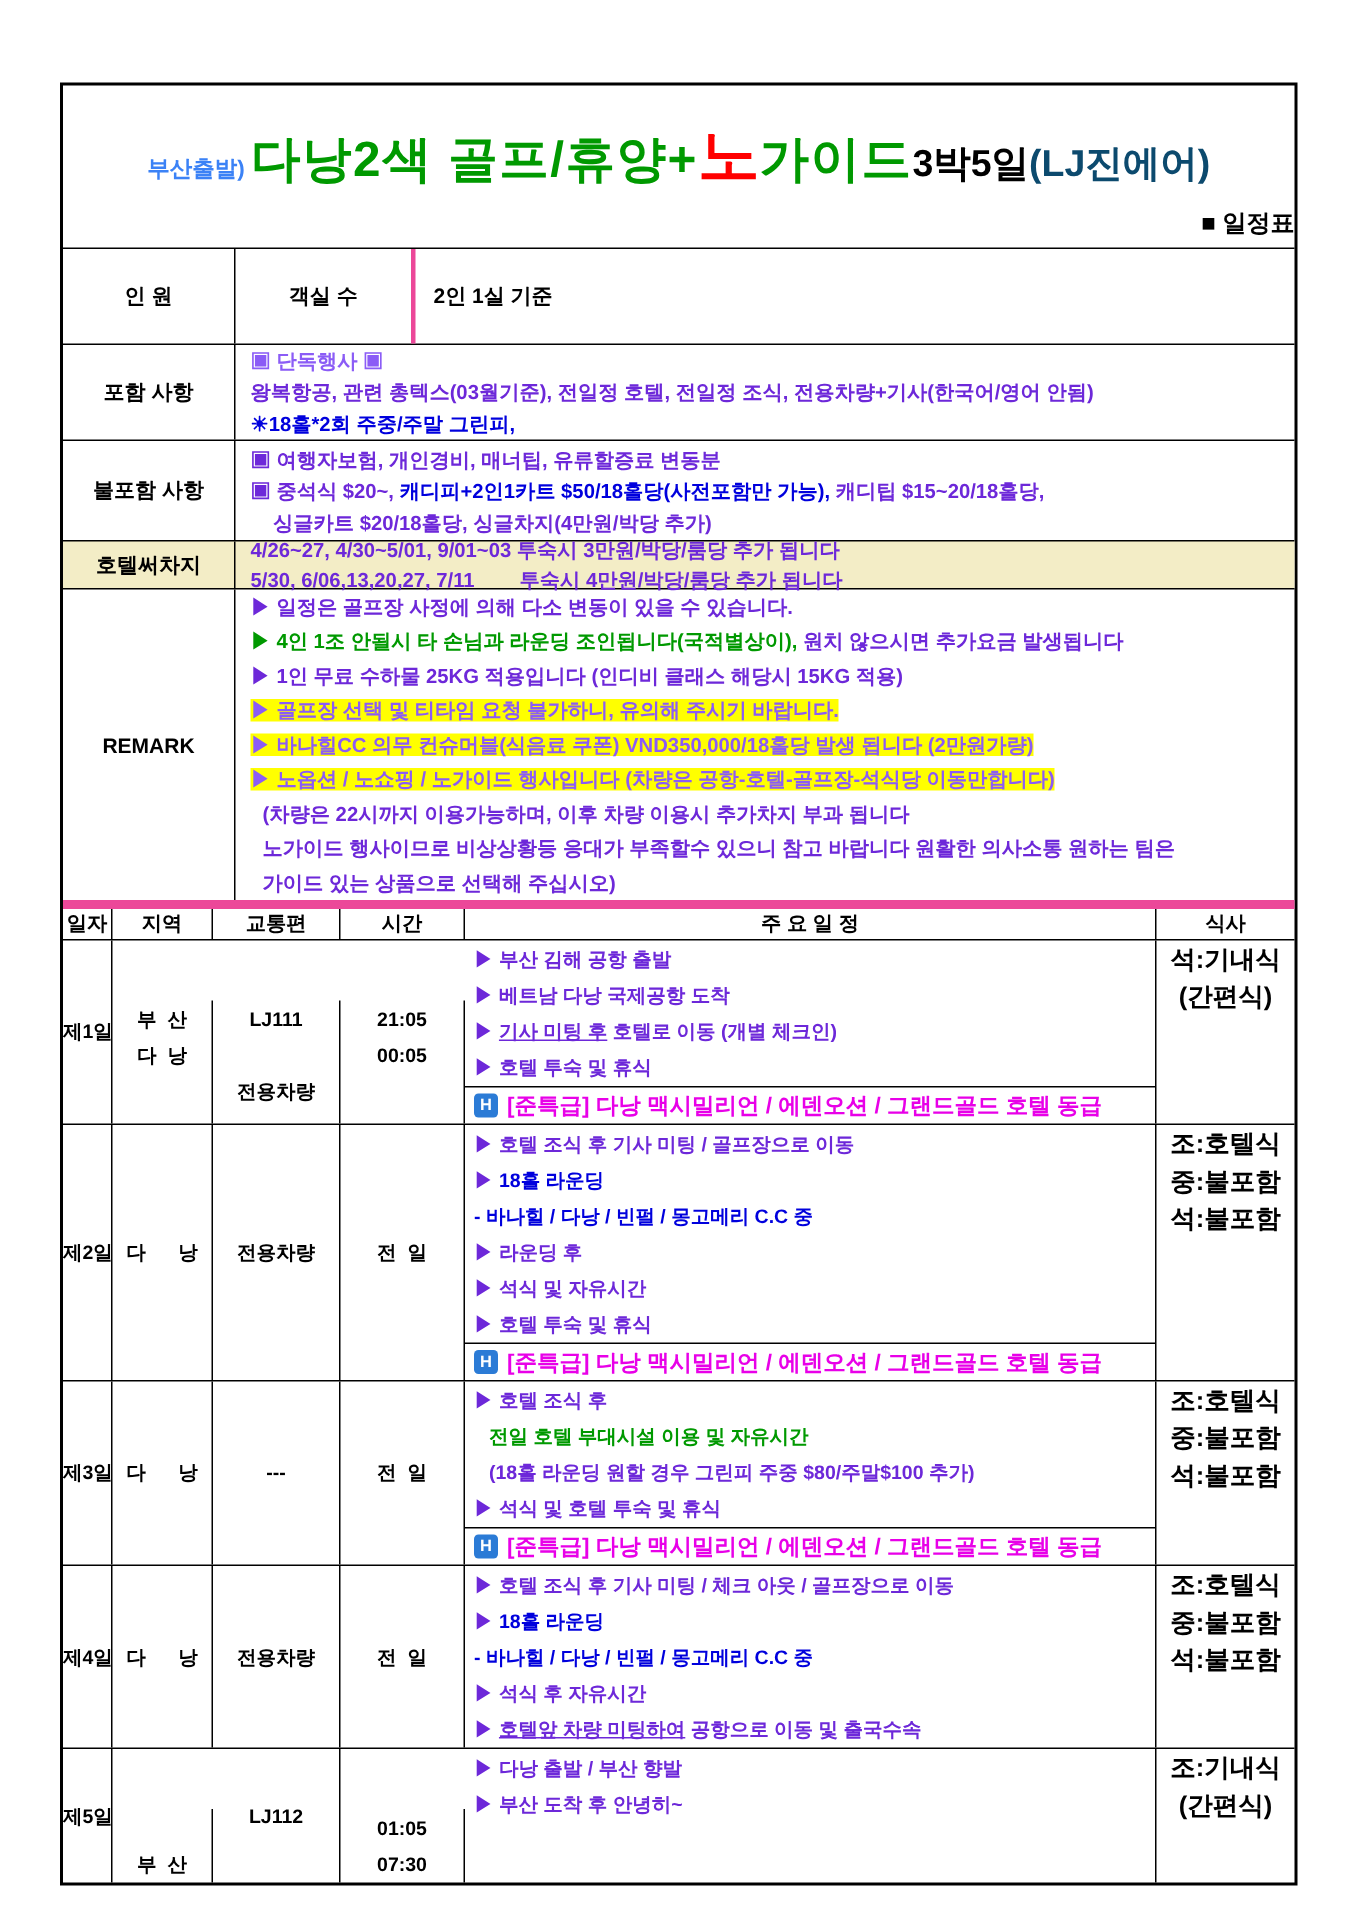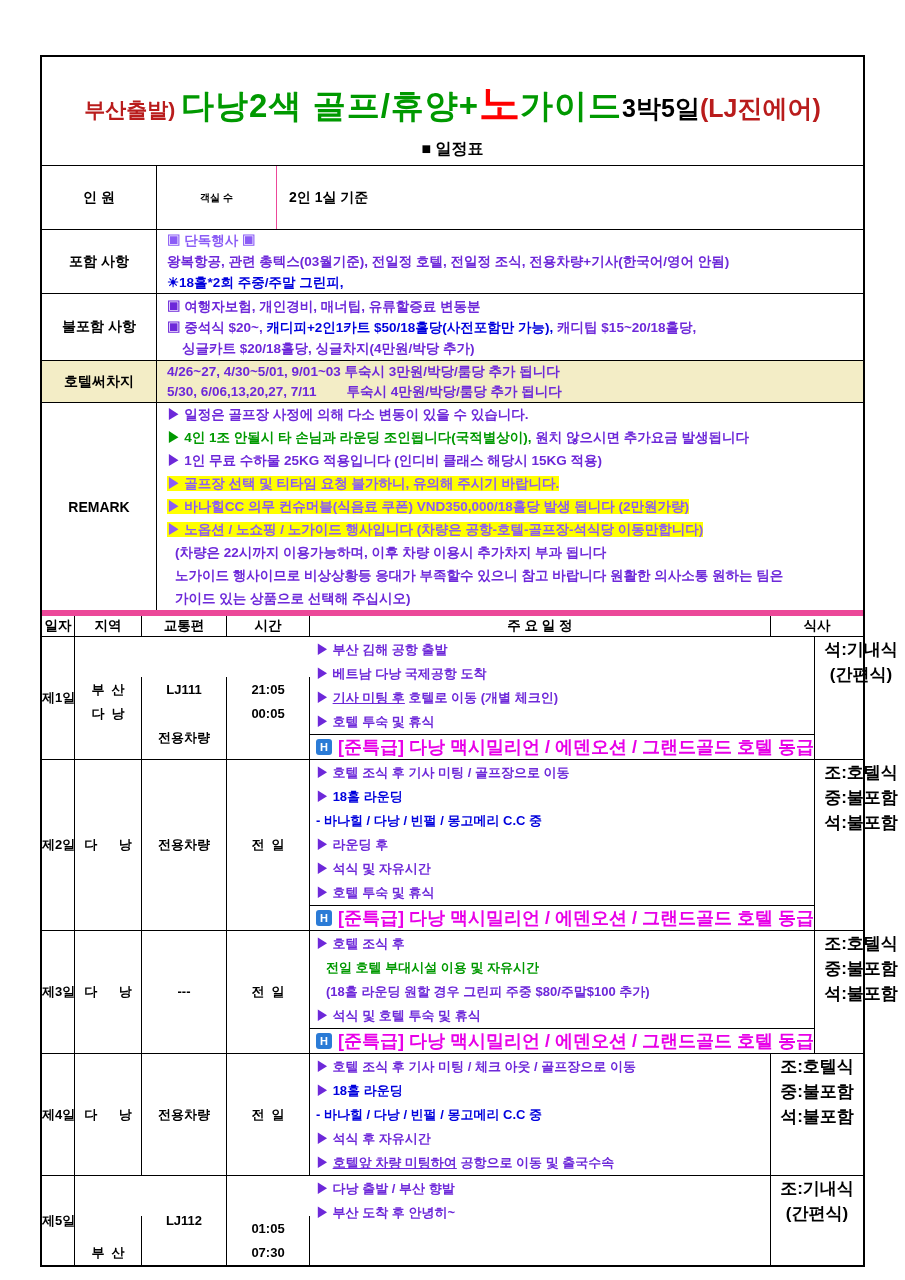--- a/index.html
+++ b/index.html
@@ -3,38 +3,38 @@
 <meta charset="utf-8">
 <style>
   html,body{margin:0;padding:0;background:#fff;}
   body{width:905px;height:1280px;position:relative;font-family:"Liberation Sans",sans-serif;font-weight:700;color:#000;}
   .doc{position:absolute;left:40px;top:55px;width:825px;border:2px solid #000;box-sizing:border-box;background:#fff;}
   .sect{border-top:1px solid #000;display:flex;box-sizing:border-box;}
   .sect:first-child{border-top:none;}
   
   .titlebox{display:block;height:108px;text-align:center;padding-top:12px;box-sizing:border-box;}
   .titleline{display:flex;justify-content:center;align-items:baseline;white-space:pre;}
-  .t-pre{color:#b91c1c;font-size:21px;}
+  .t-pre{color:#3b82f6;font-size:15px;}
   .t-g1,.t-g2{color:#009900;font-size:33px;letter-spacing:1px;margin-top:15px;}
   .t-no{color:#FF0000;font-size:41px;}
   .t-bk{color:#000;font-size:25px;}
-  .t-bl{color:#b91c1c;font-size:25px;}
-  .subtitle{font-size:16px;margin-top:8px;}
+  .t-bl{color:#0c4a6e;font-size:25px;}
+  .subtitle{font-size:16px;margin-top:8px;text-align:right;}
   
   .lbl{width:115px;min-width:115px;display:flex;align-items:center;justify-content:center;font-size:14px;border-right:1px solid #000;box-sizing:border-box;text-align:center;}
   .cnt{flex:1;padding:4px 6px 4px 10px;box-sizing:border-box;display:flex;flex-direction:column;justify-content:center;}
   .row-inwon{height:64px;}
   .inwon-val{flex:1;display:flex;align-items:center;padding-left:12px;border-right:1px solid #000;box-sizing:border-box;}
   .big4{font-size:27px;}
   .after4{font-size:17px;margin-left:2px;}
-  .room-lbl{width:120px;min-width:120px;display:flex;align-items:center;justify-content:center;font-size:10px;border-right:1px solid #ec4899;box-sizing:border-box;}
+  .room-lbl{width:120px;min-width:120px;display:flex;align-items:center;justify-content:center;font-size:14px;border-right:3px solid #ec4899;box-sizing:border-box;}
   .room-val{width:263px;display:flex;align-items:center;padding-left:12px;font-size:14px;box-sizing:border-box;}
   .row-included{height:64px;}
   .row-excluded{height:67px;}
-  .row-surcharge{height:42px;background:#F3EDC6;justify-content:space-between;}
+  .row-surcharge{height:32px;background:#F3EDC6;justify-content:space-between;}
   .row-remark{height:208px;}
   .tline{font-size:13.5px;line-height:21px;white-space:pre-wrap;}
   .row-remark .tline{line-height:23px;}
   .row-surcharge .tline{line-height:20px;}
   .s-k{color:#6d28d9;} .s-b{color:#0000DD;} .s-r{color:#8b5cf6;} .s-g{color:#009900;}
   .s-u{text-decoration:underline;}
   .tline.hl span{background:#FFFF00;}
   
   .day-header{border-top:6px solid #ec4899;height:26px;}
   .dh-cell{display:flex;align-items:center;justify-content:center;font-size:13.5px;border-right:1px solid #000;box-sizing:border-box;}
@@ -43,21 +43,21 @@
   .c-day{width:33px;min-width:33px;} .c-reg{width:67px;min-width:67px;} .c-tra{width:85px;min-width:85px;} .c-tim{width:83px;min-width:83px;} .c-main{flex:1;} .c-meal{width:92px;min-width:92px;border-right:none !important;}
   .dcell{border-right:1px solid #000;box-sizing:border-box;display:flex;flex-direction:column;font-size:13px;white-space:pre;}
   .dcell.stack{justify-content:flex-start;padding-top:1px;margin-top:40px;}
   .dcell.vcenter{justify-content:center;}
   .dcell .sub{height:24px;line-height:24px;text-align:center;}
   .c-main{display:flex;flex-direction:column;border-right:1px solid #000;box-sizing:border-box;}
   .mainlines{flex:1;padding:1px 4px 0 6px;}
   .mainlines .tline{line-height:24px;font-size:13px;}
   .hotelline{border-top:1px solid #000;height:25px;display:flex;align-items:center;padding-left:6px;box-sizing:border-box;}
   .h-icon{display:inline-flex;align-items:center;justify-content:center;width:16px;height:16px;background:#2B7BD6;color:#fff;font-size:11px;border-radius:3px;margin-right:6px;flex:0 0 auto;}
-  .h-text{color:#E800E8;font-size:18px;white-space:pre;}
+  .h-text{color:#E800E8;font-size:15px;white-space:pre;}
   .mealcell{display:flex;flex-direction:column;align-items:center;font-size:17px;box-sizing:border-box;}
   .mealcell .meal{line-height:25px;text-align:center;white-space:pre;}
 </style>
 </head>
 <body>
 
 <div class="doc">
 
   <div class="sect titlebox">
     <div class="titleline">

